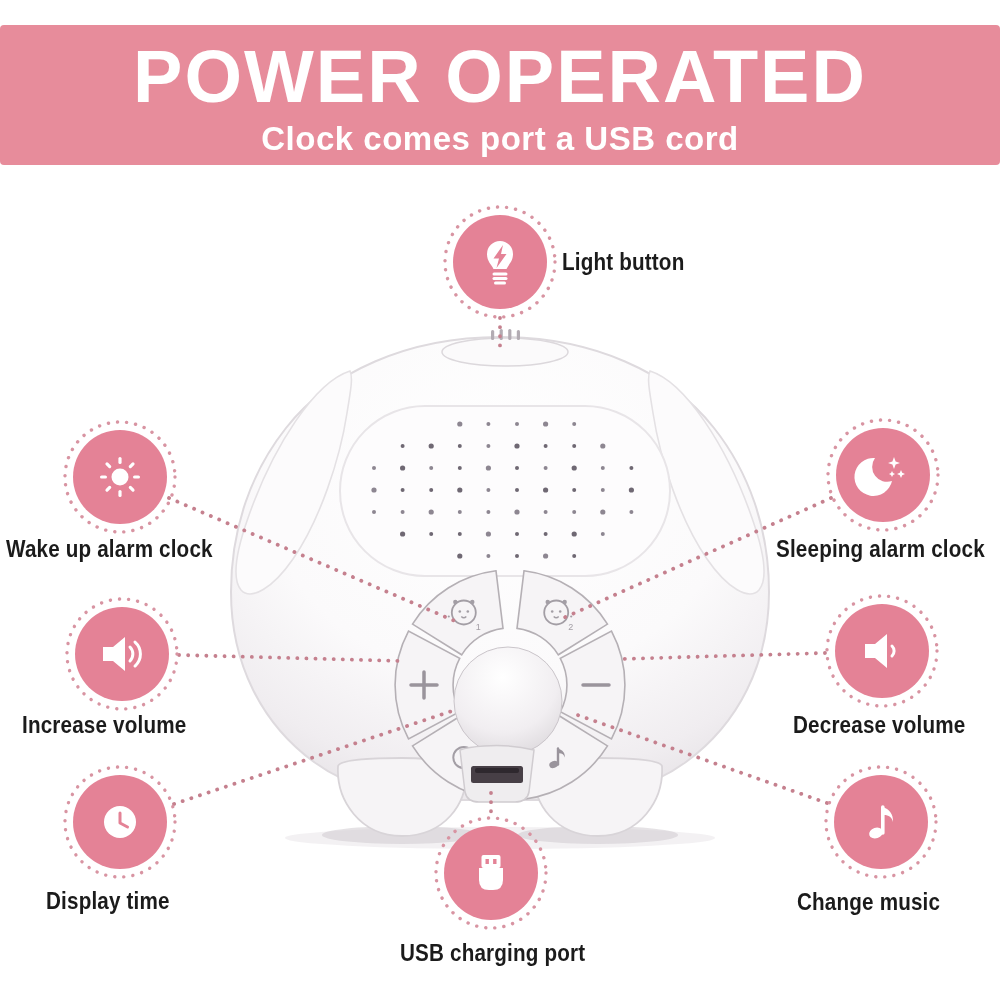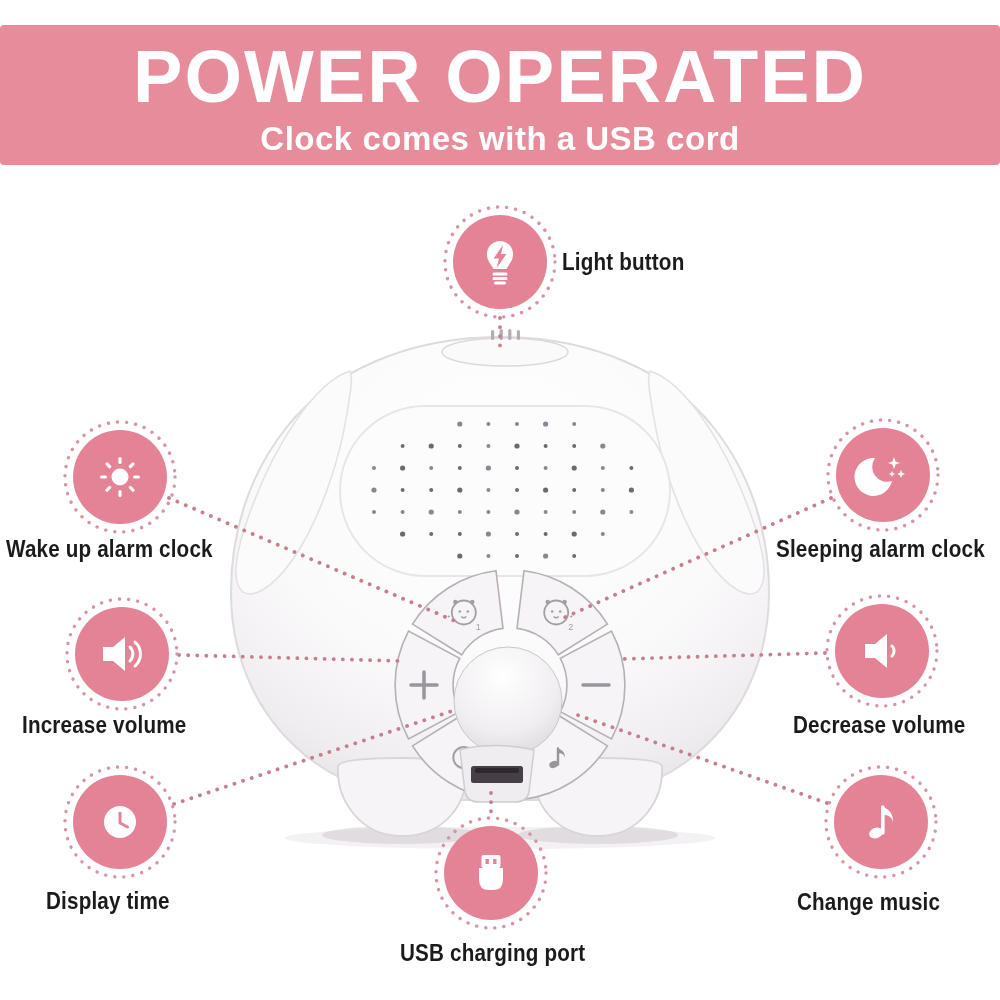--- a/index.html
+++ b/index.html
@@ -42,21 +42,21 @@
   .glyph{stroke:#9a949c;stroke-width:3.5;stroke-linecap:round;fill:none;}
   .glyph-thin{stroke:#a39ea5;fill:none;}
 </style>
 </head>
 <body>
 
 <div class="stage">
 
   <div class="banner">
     <div class="banner-title">POWER OPERATED</div>
-    <div class="banner-sub">Clock comes with a USB cord</div>
+    <div class="banner-sub">Clock comes port a USB cord</div>
   </div>
 
   <svg class="layer" width="1000" height="1000" viewBox="0 0 1000 1000">
     <defs>
       <radialGradient id="bodyGrad" cx="50%" cy="30%" r="80%">
         <stop offset="0%" stop-color="#ffffff"></stop>
         <stop offset="55%" stop-color="#fbfafb"></stop>
         <stop offset="82%" stop-color="#f0edf0"></stop>
         <stop offset="100%" stop-color="#e2dee2"></stop>
       </radialGradient>

